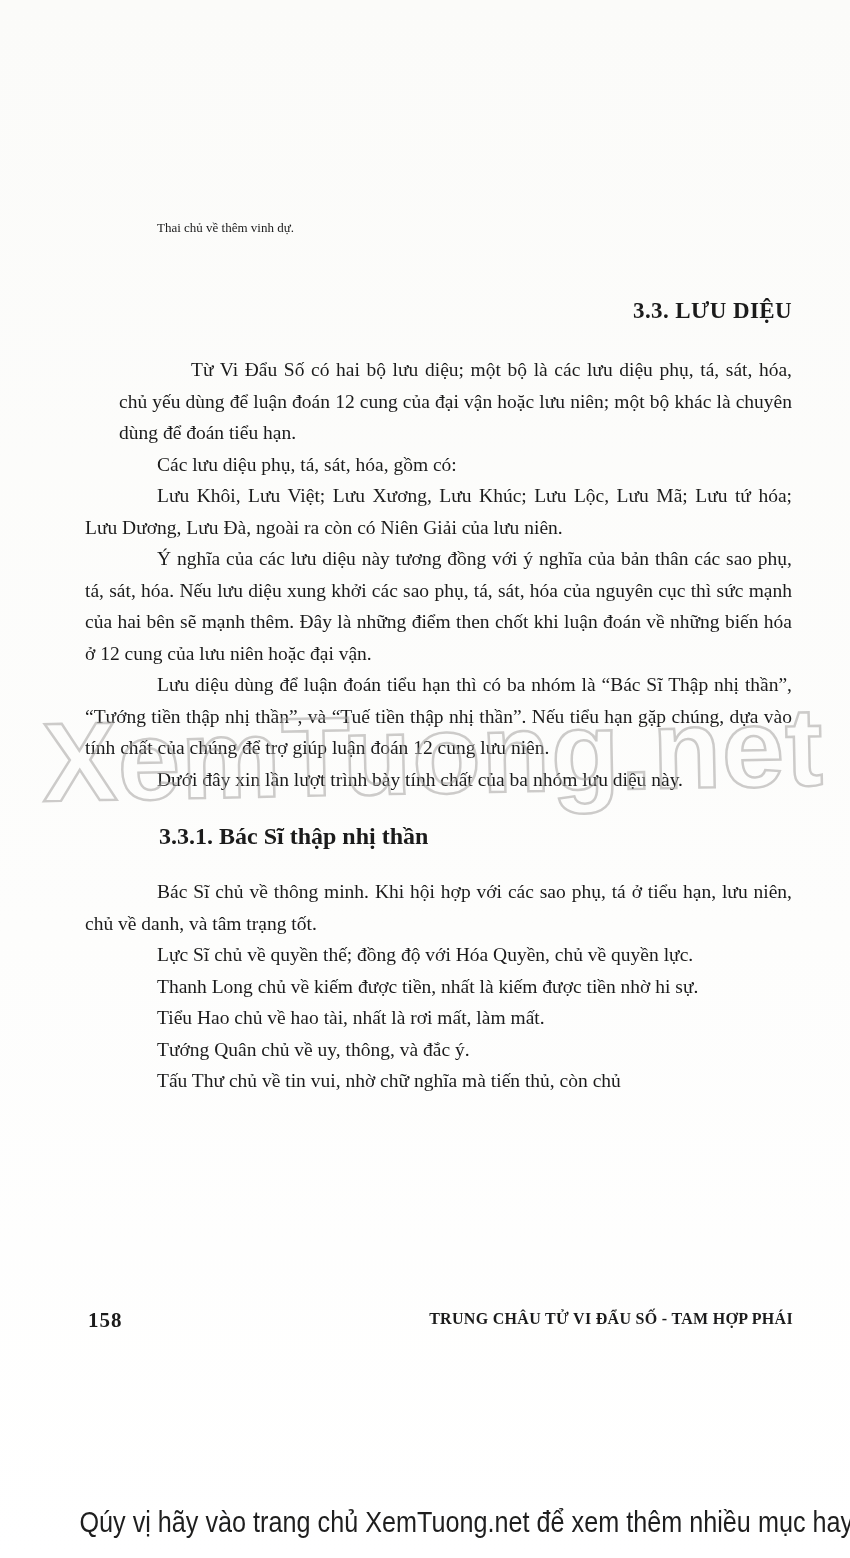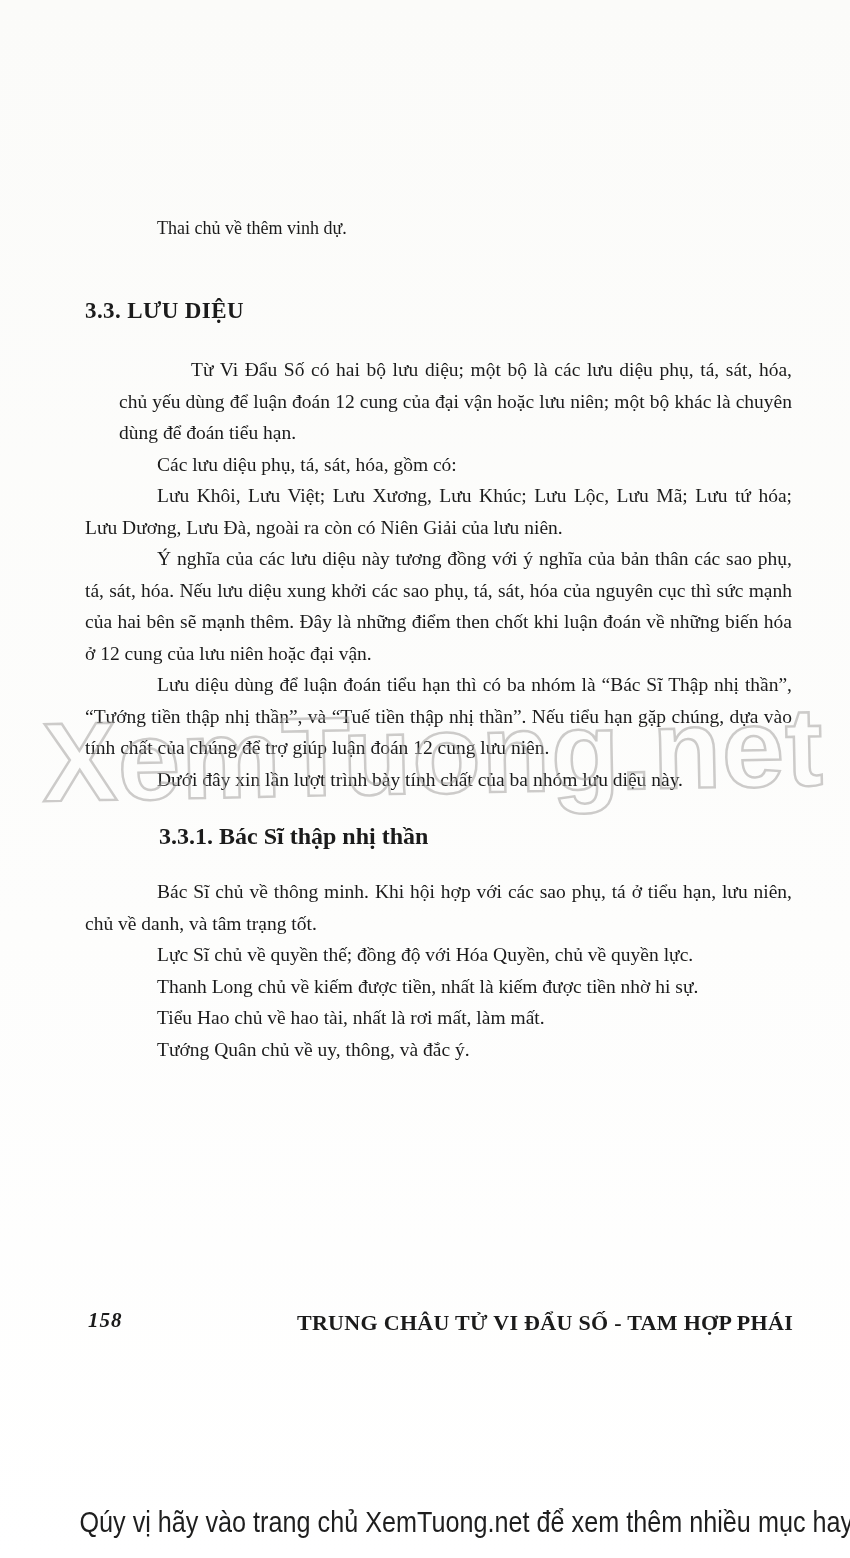--- a/index.html
+++ b/index.html
@@ -18,30 +18,31 @@
   .content {
     position: absolute;
     left: 85px;
     top: 0;
     width: 707px;
   }
 
   .intro {
     margin-top: 212px;
     margin-left: 72px;
-    font-size: 18px;
+    font-size: 13px;
     line-height: 32px;
   }
 
   .sec-heading {
     margin: 50px 0 8px 0;
     font-size: 23px;
     line-height: 33px;
     font-weight: bold;
     letter-spacing: 0.4px;
+    text-align: right;
   }
 
   p.body {
     margin: 0;
     font-size: 19.5px;
     line-height: 31.5px;
     text-align: justify;
     text-indent: 72px;
   }
   p.first-after-heading { margin-top: 27px; margin-left: 34px; }
@@ -72,28 +73,27 @@
     pointer-events: none;
   }
 
   
   .footer-pagenum {
     position: absolute;
     left: 88px;
     top: 1308px;
     font-size: 21px;
     font-weight: bold;
-    font-style: italic;
     letter-spacing: 1px;
   }
   .footer-title {
     position: absolute;
     right: 57px;
     top: 1310px;
-    font-size: 22px;
+    font-size: 16px;
     font-weight: bold;
     letter-spacing: 0.3px;
     font-family: "Liberation Serif", "DejaVu Serif", serif;
   }
 
   
   .banner {
     position: absolute;
     left: 0;
     top: 1505px;
@@ -132,20 +132,21 @@
     <p class="body">Lưu diệu dùng để luận đoán tiểu hạn thì có ba nhóm là “Bác Sĩ Thập nhị thần”, “Tướng tiền thập nhị thần”, và “Tuế tiền thập nhị thần”. Nếu tiểu hạn gặp chúng, dựa vào tính chất của chúng để trợ giúp luận đoán 12 cung lưu niên.</p>
     <p class="body">Dưới đây xin lần lượt trình bày tính chất của ba nhóm lưu diệu này.</p>
 
     <h3 class="sub-heading">3.3.1. Bác Sĩ thập nhị thần</h3>
 
     <p class="body">Bác Sĩ chủ về thông minh. Khi hội hợp với các sao phụ, tá ở tiểu hạn, lưu niên, chủ về danh, và tâm trạng tốt.</p>
     <p class="body">Lực Sĩ chủ về quyền thế; đồng độ với Hóa Quyền, chủ về quyền lực.</p>
     <p class="body">Thanh Long chủ về kiếm được tiền, nhất là kiếm được tiền nhờ hi sự.</p>
     <p class="body">Tiểu Hao chủ về hao tài, nhất là rơi mất, làm mất.</p>
     <p class="body">Tướng Quân chủ về uy, thông, và đắc ý.</p>
+    <p class="body">Tấu Thư chủ về tin vui, nhờ chữ nghĩa mà tiến thủ, còn chủ</p>
 
   </div>
 
   <div class="footer-pagenum">158</div>
   <div class="footer-title">TRUNG CHÂU TỬ VI ĐẨU SỐ - TAM HỢP PHÁI</div>
 
   <div class="banner">
     <span class="banner-inner"><span>Qúy vị hãy vào trang chủ </span><span>XemTuong.net</span><span> để xem thêm nhiều mục hay khác</span></span>
   </div>
 

